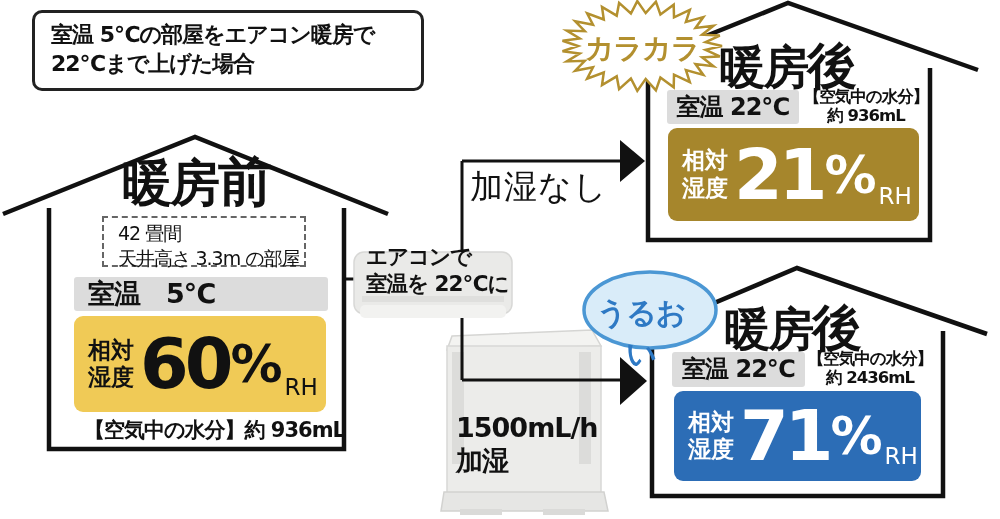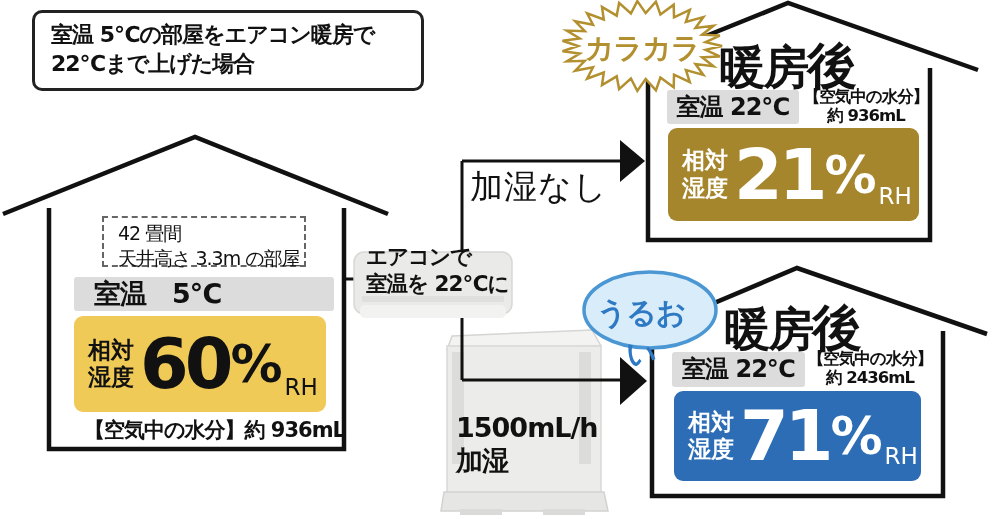--- a/index.html
+++ b/index.html
@@ -27,21 +27,21 @@
 
   
   .room-spec{
     left:102px;top:216px;width:186px;height:44px;
     border:2px dashed #666;padding:3px 0 0 14px;
     font-size:19px;line-height:1.3;font-weight:500;letter-spacing:-1px;
   }
 
   
   .temp-bar{background:#DCDCDC;border-radius:3px;font-weight:600;letter-spacing:-1px;}
-  .temp-before{left:74px;top:277px;width:240px;height:34px;font-size:27px;line-height:34px;padding-left:20px;}
+  .temp-before{left:74px;top:277px;width:240px;height:34px;font-size:27px;line-height:34px;padding-left:14px;}
   .temp-dry{left:667px;top:90px;width:132px;height:34px;font-size:24px;line-height:34px;text-align:center;}
   .temp-humid{left:672px;top:352px;width:133px;height:35px;font-size:24px;line-height:35px;text-align:center;}
 
   
   .rh-box{display:flex;align-items:center;border-radius:9px;}
   .rh-before{left:74px;top:316px;width:252px;height:96px;color:#111;padding-left:14px;box-sizing:border-box;}
   .rh-dry{left:668px;top:128px;width:251px;height:93px;color:#fff;padding-left:14px;box-sizing:border-box;}
   .rh-humid{left:674px;top:391px;width:247px;height:90px;color:#fff;padding-left:14px;box-sizing:border-box;}
   .rh-label{font-size:23px;font-weight:800;line-height:1.18;letter-spacing:0;}
   .rh-value{font-size:70px;font-weight:800;letter-spacing:-4px;line-height:1;margin-left:6px;}
@@ -114,20 +114,23 @@
     <g transform="translate(557,-2)">
       <polygon id="burst" points="165.0,48.0 148.6,51.8 162.8,58.4 145.1,59.3 156.5,68.2 138.5,66.1 146.3,76.9 128.9,72.0 132.8,84.1 117.0,76.6 116.7,89.3 103.4,79.6 98.9,92.3 88.7,80.9 80.3,92.9 73.9,80.5 62.1,91.1 59.7,78.3 45.0,87.0 46.8,74.5 30.1,80.7 36.0,69.2 18.2,72.7 27.8,62.8 9.8,63.4 22.7,55.6 5.5,53.2 21.0,48.0 5.5,42.8 22.7,40.4 9.8,32.6 27.8,33.2 18.2,23.3 36.0,26.8 30.1,15.3 46.8,21.5 45.0,9.0 59.7,17.7 62.1,4.9 73.9,15.5 80.3,3.1 88.7,15.1 98.9,3.7 103.4,16.4 116.7,6.7 117.0,19.4 132.8,11.9 128.9,24.0 146.3,19.1 138.5,29.9 156.5,27.8 145.1,36.7 162.8,37.6 148.6,44.2" fill="#FFFFFF" stroke="#B3902F" stroke-width="2.5" stroke-linejoin="miter"></polygon>
     </g>
 
     <ellipse cx="650" cy="310" rx="66" ry="38" fill="#D9ECF9" stroke="#4B97D4" stroke-width="3.5"></ellipse>
   </svg>
 
   <div class="abs intro-box preline">室温 5℃の部屋をエアコン暖房で
 22℃まで上げた場合</div>
 
+  <div class="abs house-title title-before">
+    <span>暖房</span><span class="suffix">前</span>
+  </div>
 
   <div class="abs room-spec preline">42 畳間
 天井高さ 3.3m の部屋</div>
 
   <div class="abs temp-bar temp-before">室温　5℃</div>
 
   <div class="abs rh-box rh-before" style="background-color: rgb(240, 202, 86);">
     <span class="rh-label preline">相対
 湿度</span>
     <span class="rh-value">60</span>

